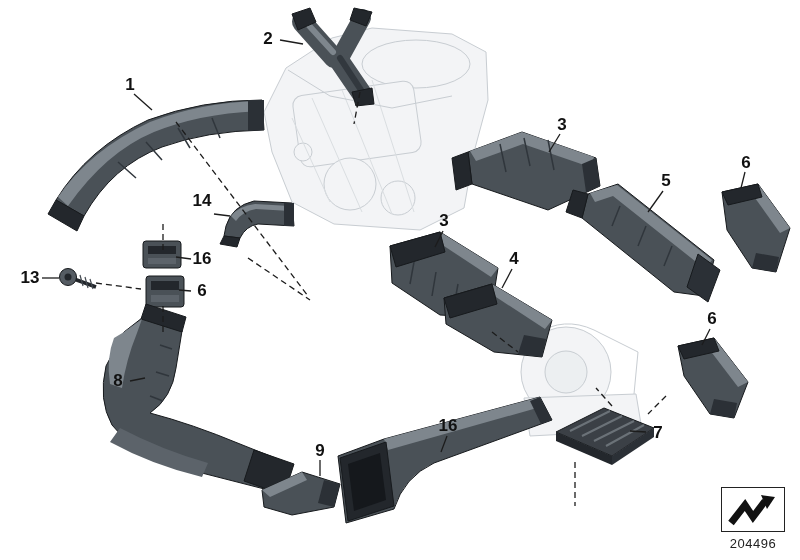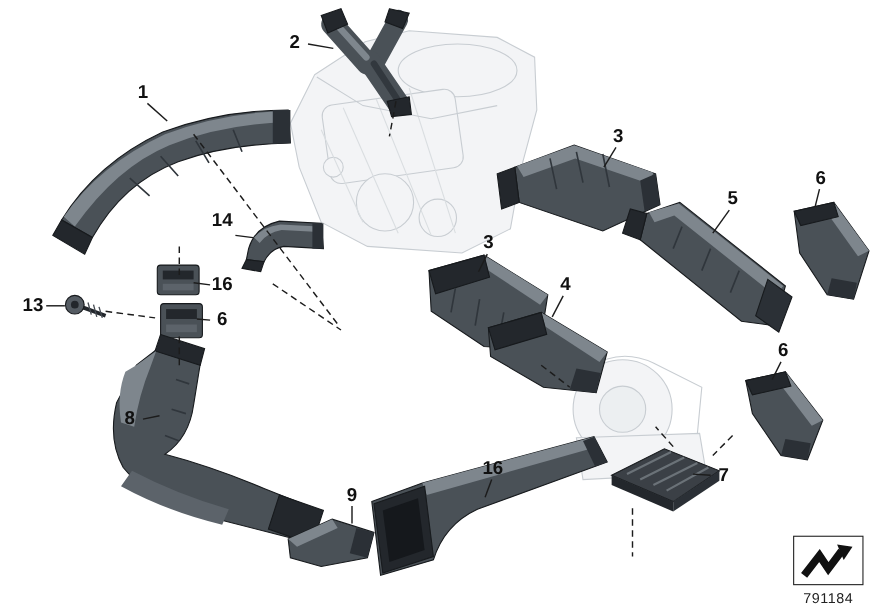--- a/index.html
+++ b/index.html
@@ -212,14 +212,14 @@
       <div class="callout" style="left: 658px; top: 432px;">7</div>
     </div>
 
   <div class="thumb-box">
     <svg width="52" height="34" viewBox="0 0 52 34">
       <path d="M4,30 L18,12 L26,24 L38,8" fill="none" stroke="#111" stroke-width="7"></path>
       <path d="M34,2 L48,4 L40,16 Z" fill="#111"></path>
     </svg>
   </div>
 
-  <div class="doc-number">791184</div>
+  <div class="doc-number">204496</div>
 </div>
 
 </body></html>

